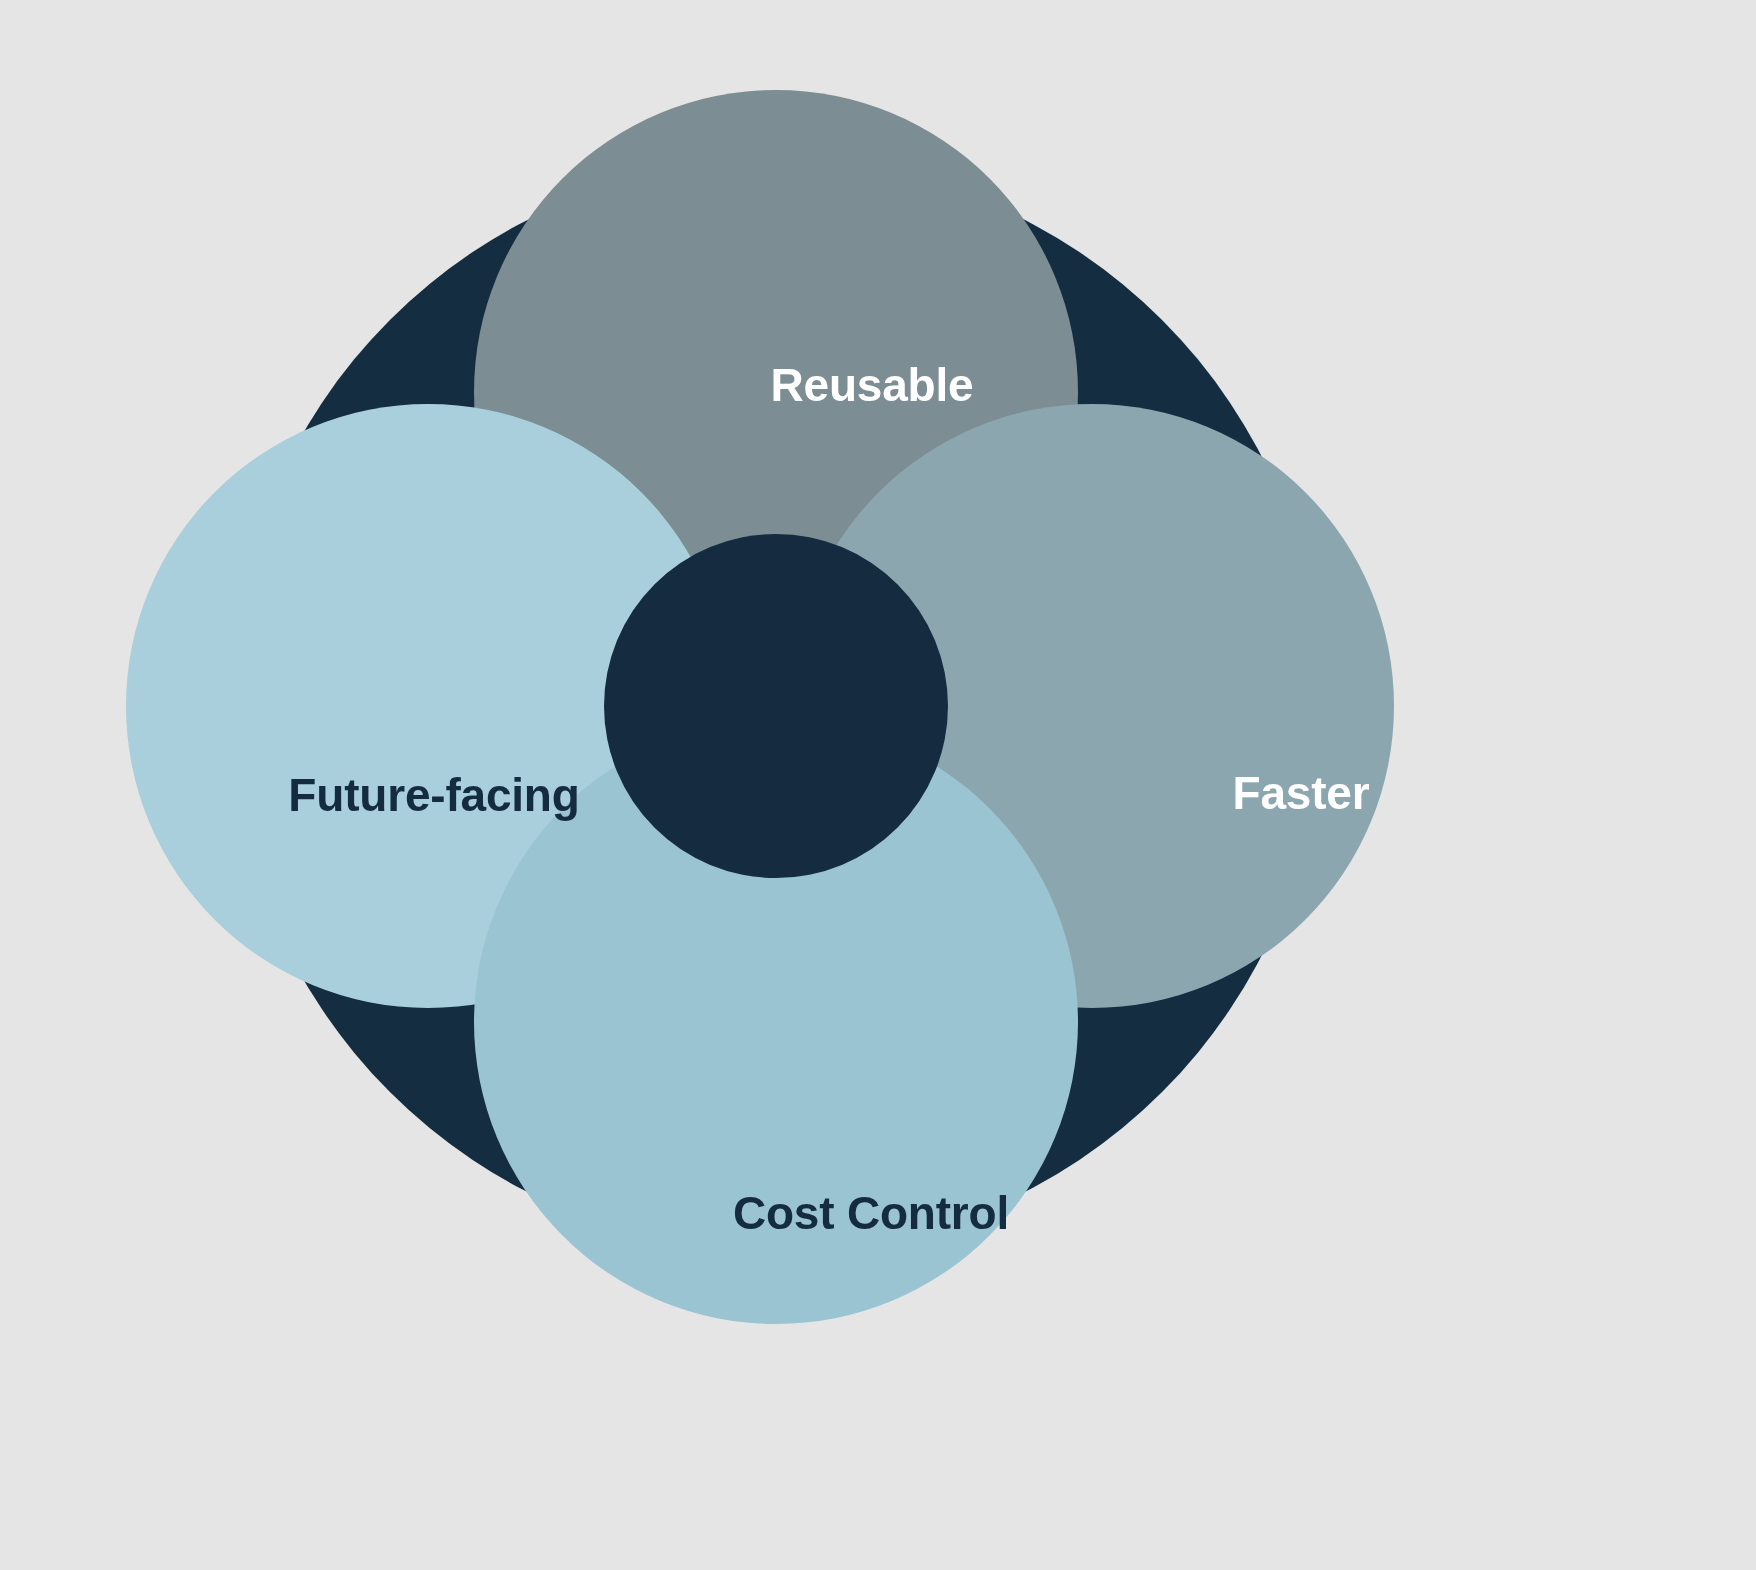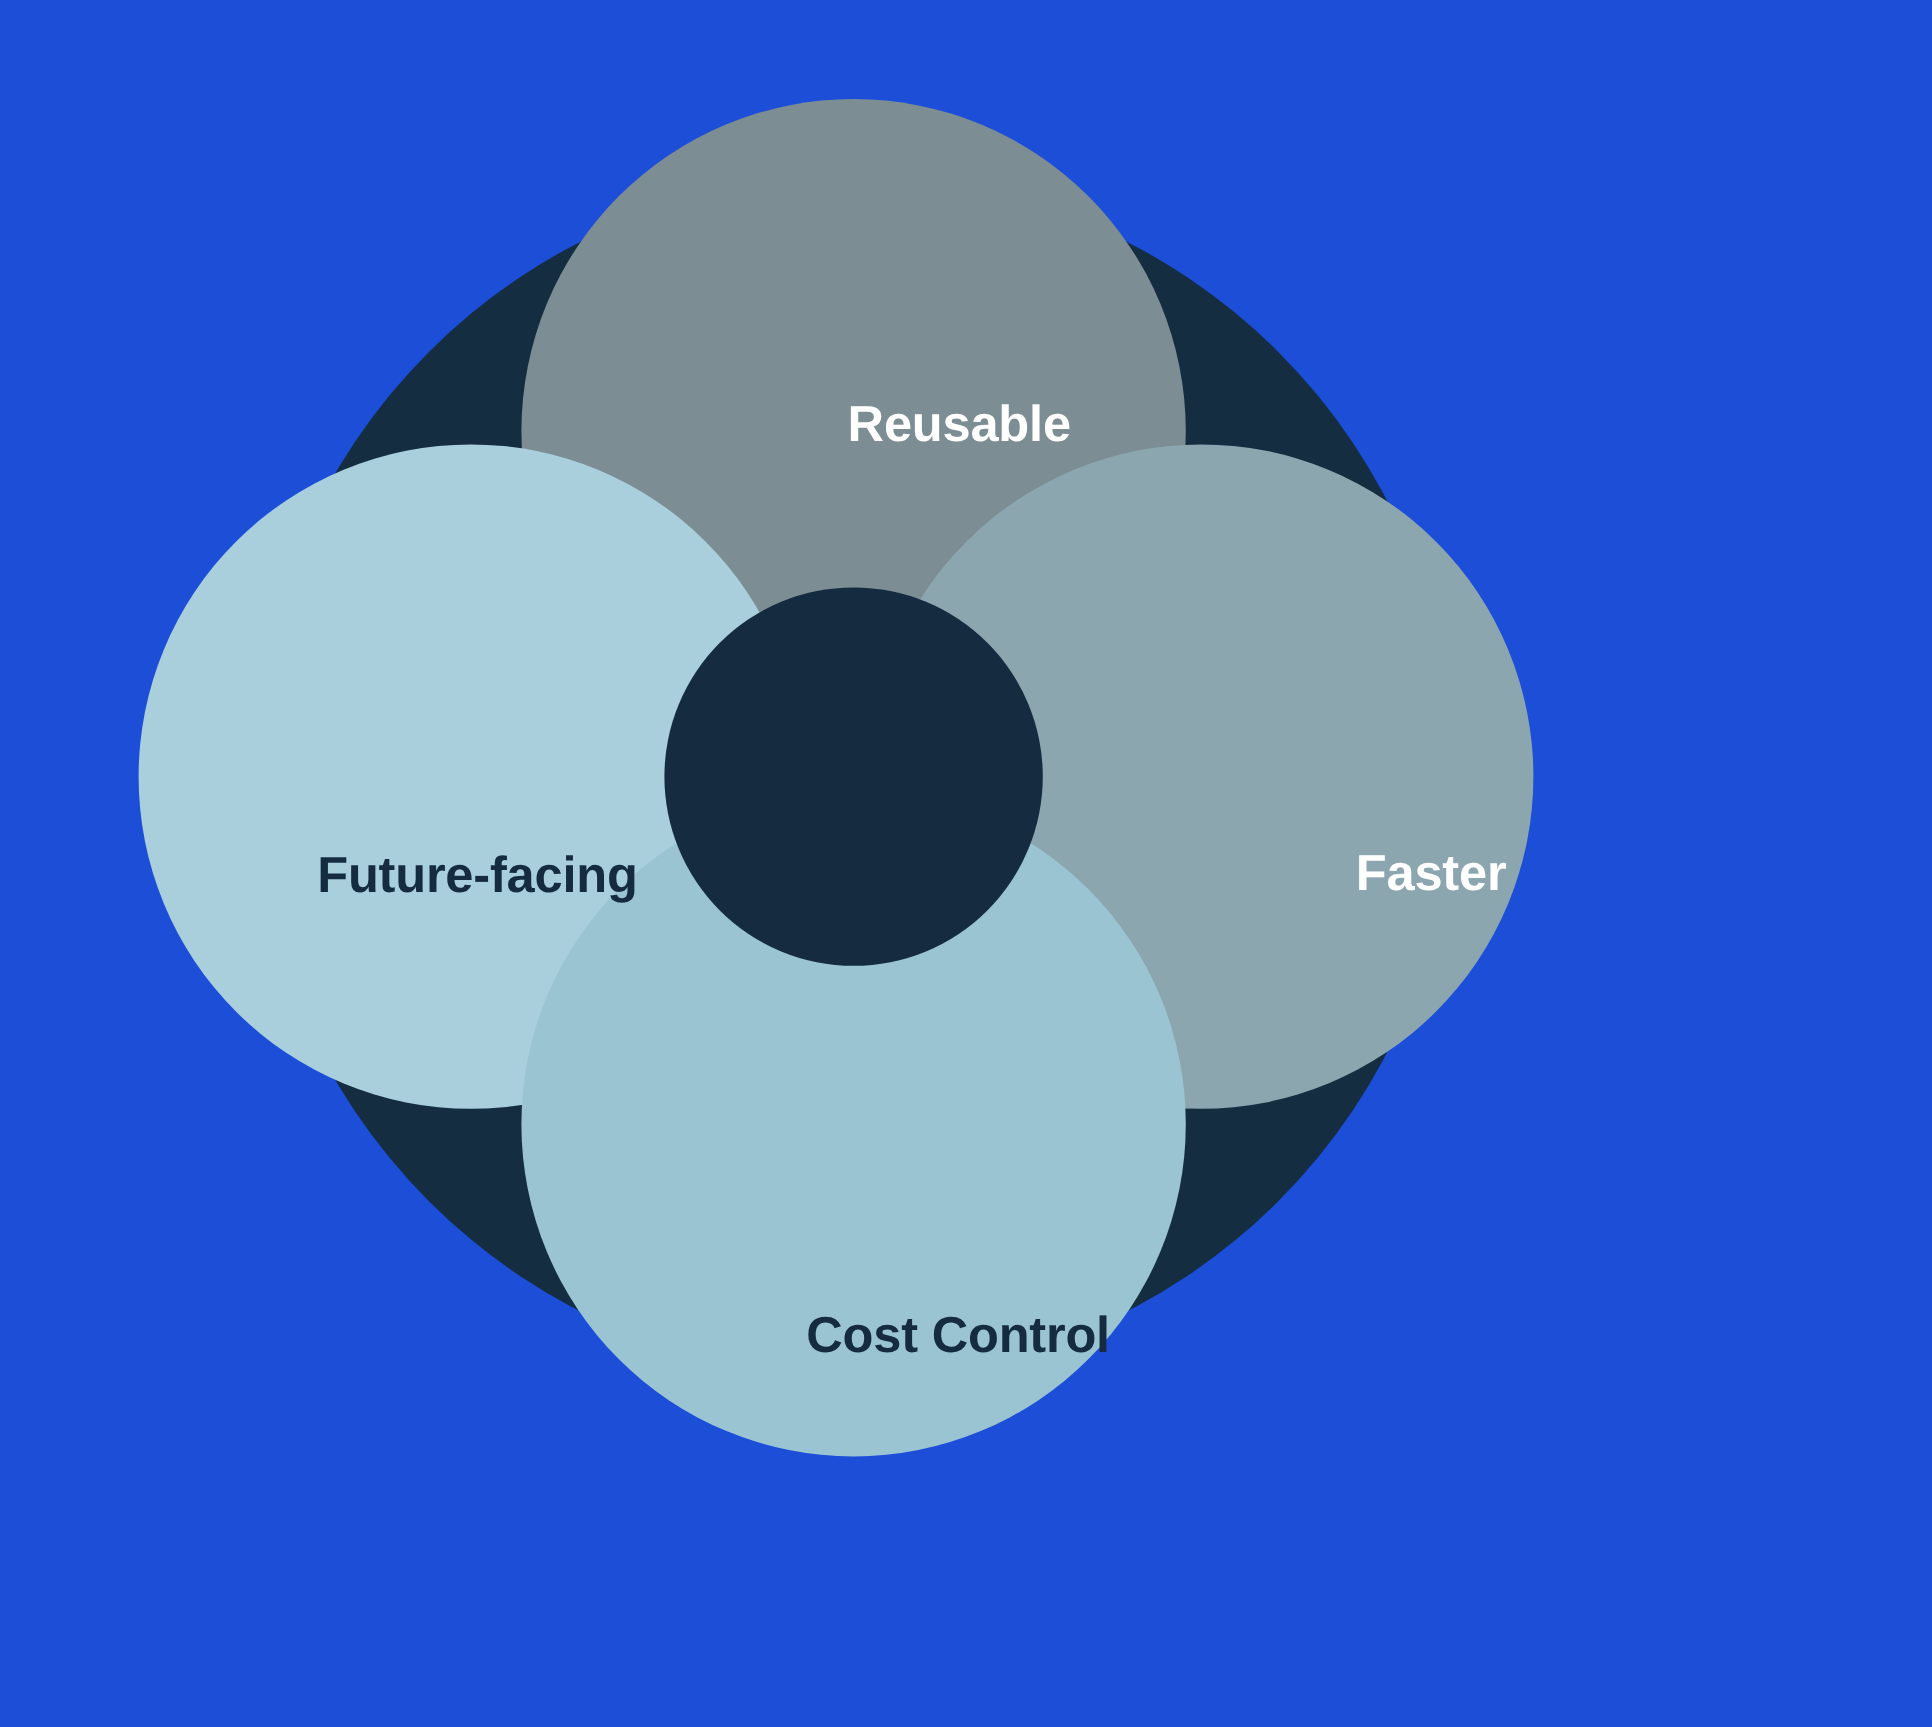--- a/index.html
+++ b/index.html
@@ -30,21 +30,21 @@
     font-weight: bold;
     font-size: 46px;
     letter-spacing: -0.2px;
     dominant-baseline: middle;
     text-anchor: middle;
   }
 </style>
 </head>
 <body>
 
-<div id="diagram-root" style="background: #1d4ed8;">
+<div id="diagram-root" style="background: #e5e5e5;">
   <svg id="venn-svg" viewBox="0 0 1756 1570" xmlns="http://www.w3.org/2000/svg">
 
     <circle id="backdrop-circle" cx="776" cy="706" r="546" fill="#142D40"></circle>
 
     <circle class="lobe" id="lobe-reusable" cx="776" cy="392" r="302" fill="#7C8D93"></circle>
 
     <circle class="lobe" id="lobe-future-facing" cx="428" cy="706" r="302" fill="#A8CFDB"></circle>
 
     <circle class="lobe" id="lobe-faster" cx="1092" cy="706" r="302" fill="#8CA6B0"></circle>
 

